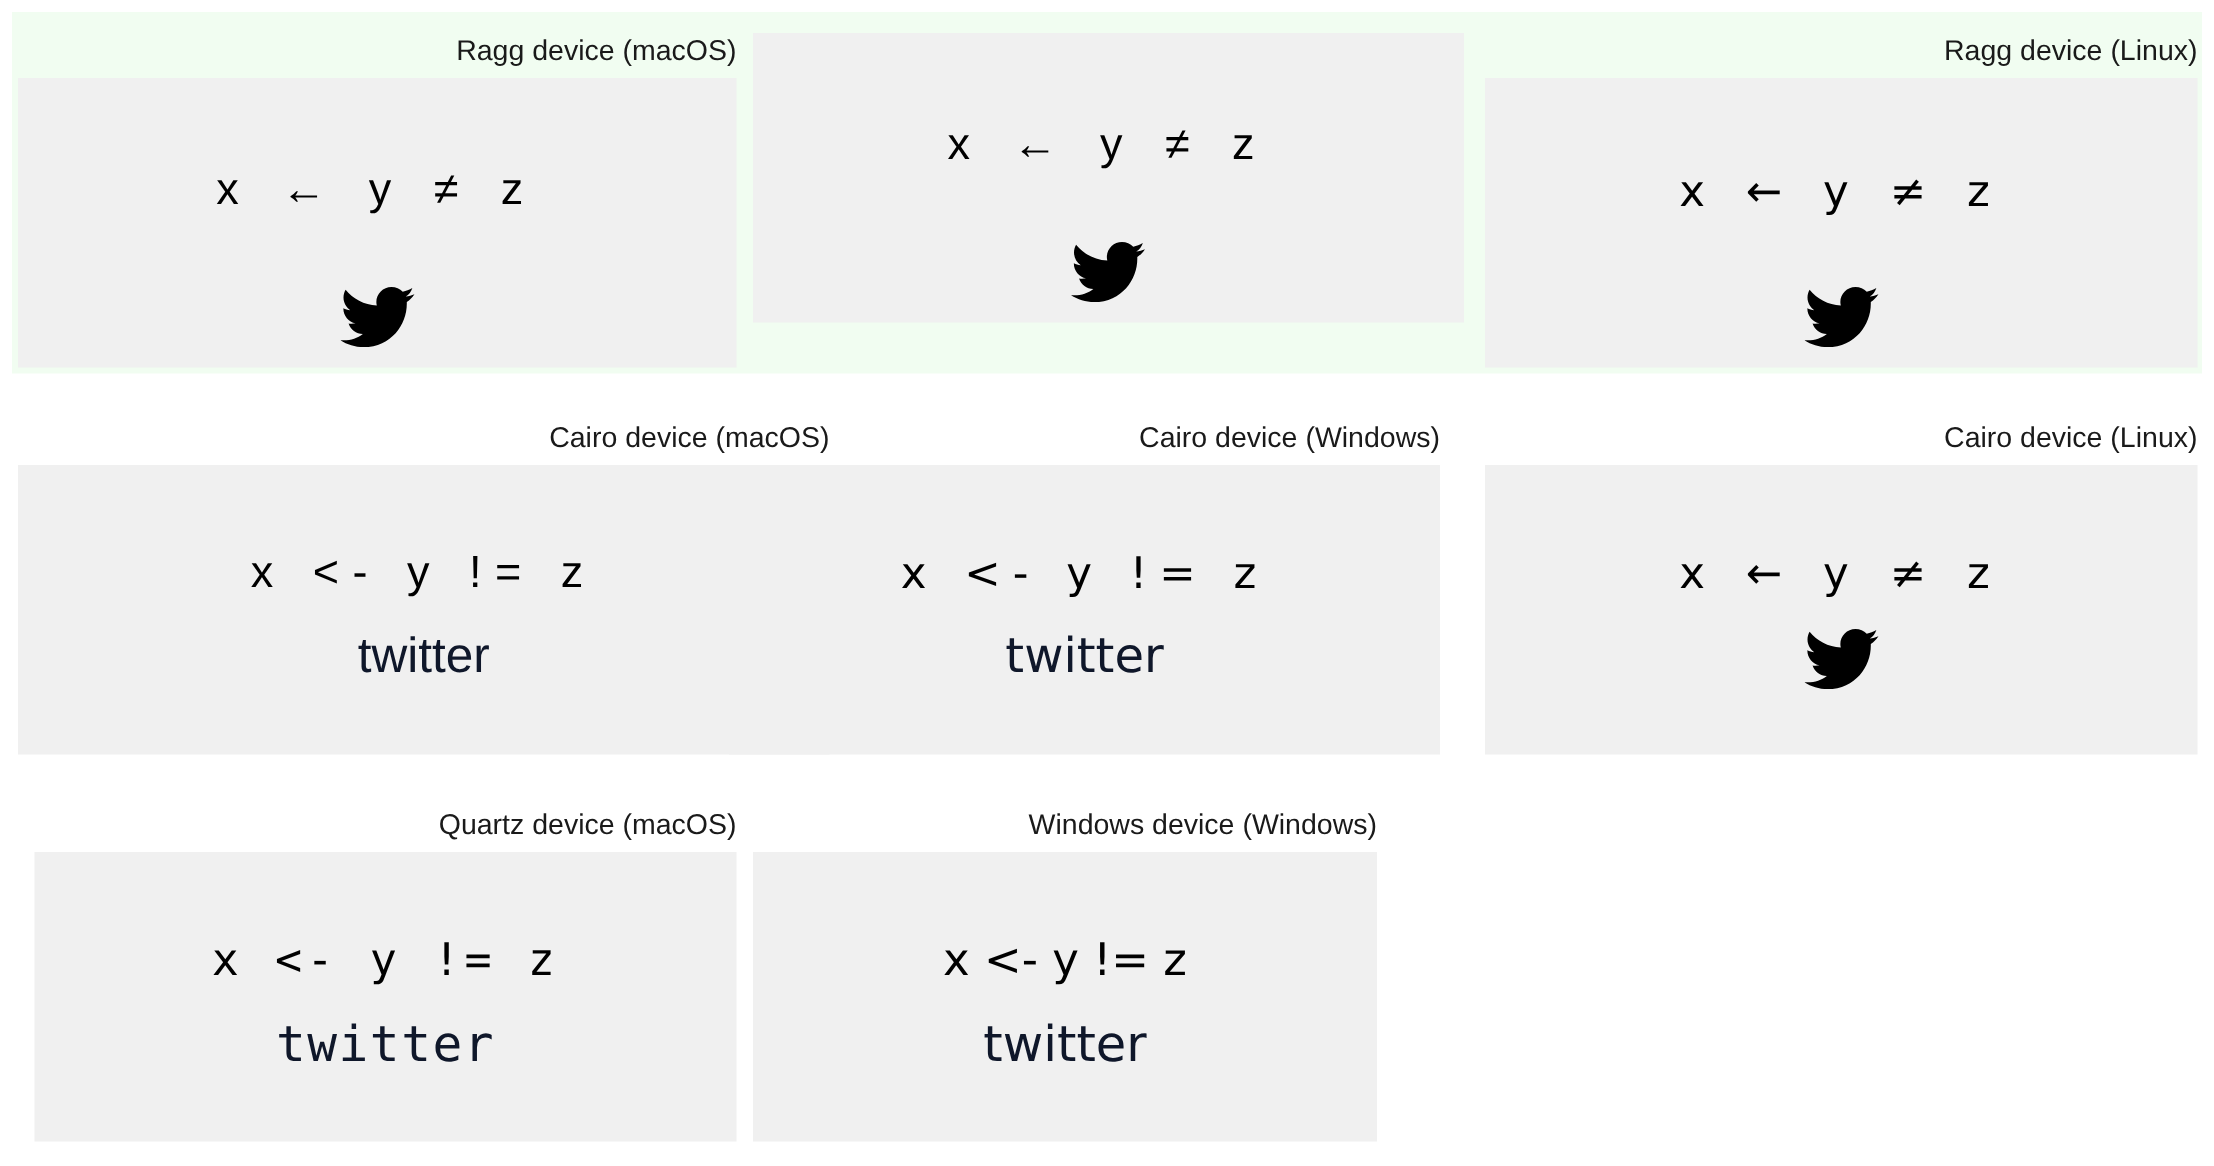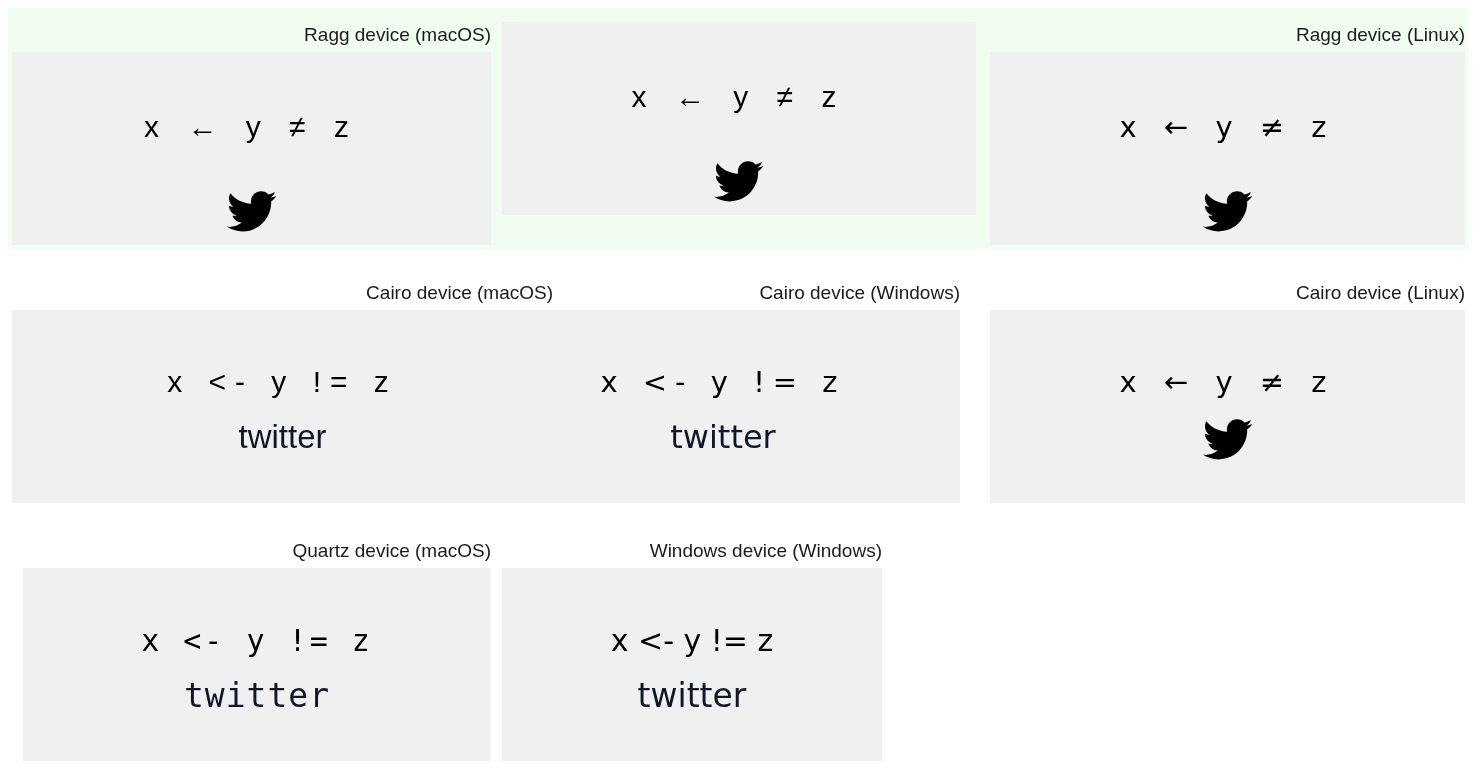--- a/index.html
+++ b/index.html
@@ -246,21 +246,21 @@
     <div class="panel" style="height:193px;">
       <div class="panel-inner" style="top:55px;">
         <div class="formula">x &lt;- y != z</div>
       </div>
       <div class="panel-inner" style="top:108px;">
         <div class="glyph-line">twitter</div>
       </div>
     </div>
   </div>
 
-  <div class="cell v-windows" style="left:502px; top:538px; width:380px;">
+  <div class="cell v-windows" style="left:502px; top:538px; width:416px;">
     <div class="cell-title">Windows device (Windows)</div>
     <div class="panel" style="height:193px;">
       <div class="panel-inner" style="top:55px;">
         <div class="formula">x &lt;- y != z</div>
       </div>
       <div class="panel-inner" style="top:108px;">
         <div class="glyph-line">twitter</div>
       </div>
     </div>
   </div>

